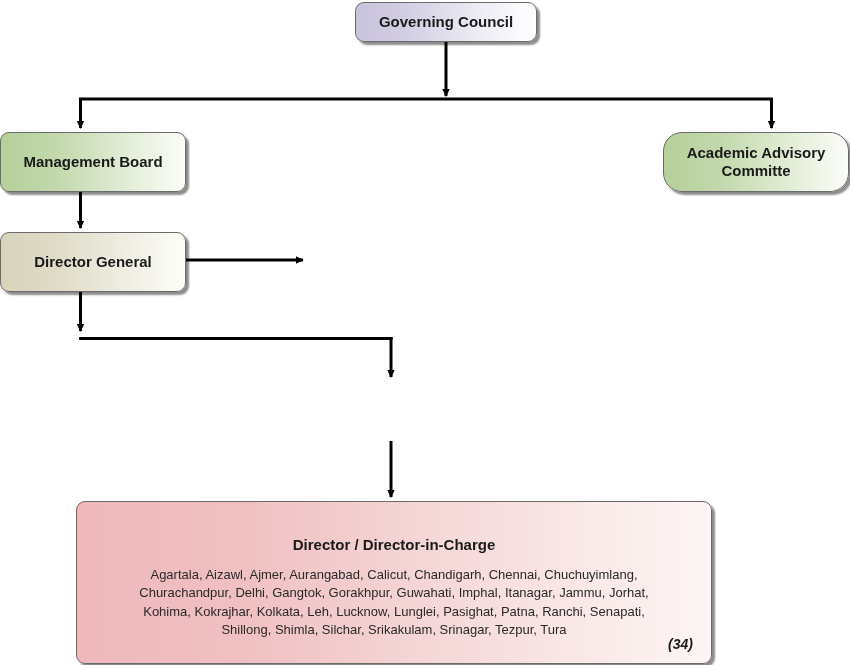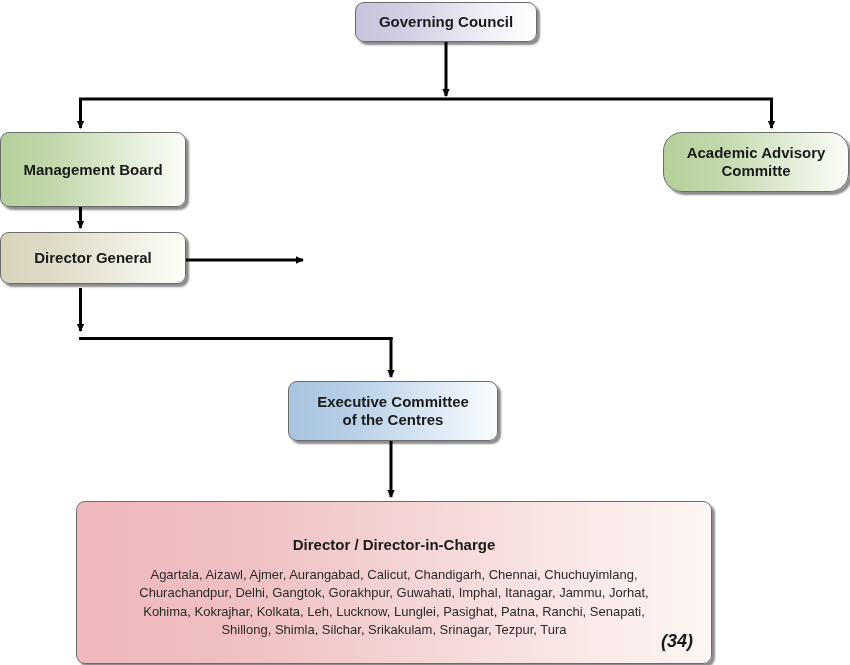--- a/index.html
+++ b/index.html
@@ -49,23 +49,23 @@
 
   
   .fill-purple { background: linear-gradient(to right, #c8c2dc 0%, #d3cee3 28%, #f2f0f7 75%, #ffffff 100%); }
   .fill-green  { background: linear-gradient(to right, #b5d09a 0%, #c2d8ac 30%, #eaf2e1 78%, #fbfdf8 100%); }
   .fill-khaki  { background: linear-gradient(to right, #d8d4bc 0%, #dedac6 28%, #f3f2e8 76%, #fdfdf8 100%); }
   .fill-blue   { background: linear-gradient(to right, #a8c4e0 0%, #b7cfe7 30%, #e4eef7 78%, #fafcfe 100%); }
   .fill-pink   { background: linear-gradient(to right, #efb8bc 0%, #f0c0c2 26%, #f8e3e2 72%, #fdf6f4 100%); }
 
   
   #node-governing-council  { left: 355px; top: 2px;   width: 182px; height: 40px; }
-  #node-management-board   { left: 0px;   top: 132px; width: 186px; height: 75px; }
+  #node-management-board   { left: 0px;   top: 132px; width: 186px; height: 60px; }
   #node-academic-advisory  { left: 663px; top: 132px; width: 186px; height: 60px; border-radius: 19px; }
-  #node-director-general   { left: 0px;   top: 232px; width: 186px; height: 52px; }
+  #node-director-general   { left: 0px;   top: 232px; width: 186px; height: 60px; }
   #node-finance-account    { left: 307px; top: 232px; width: 186px; height: 56px; }
   #node-executive-committee{ left: 288px; top: 381px; width: 210px; height: 60px; }
 
   #node-directors {
     left: 76px;
     top: 501px;
     width: 636px;
     height: 163px;
     display: block;
     padding: 16px;
@@ -83,21 +83,21 @@
     line-height: 1.42;
     color: #2a2a2a;
     margin: 12px 28px 0 28px;
   }
   #node-directors .dir-count {
     position: absolute;
     right: 18px;
     bottom: 10px;
     font-style: italic;
     font-weight: bold;
-    font-size: 18px;
+    font-size: 14px;
     color: #1a1a1a;
   }
 </style>
 </head>
 <body>
 
 <div id="canvas">
 
   <svg class="connectors" viewBox="0 0 850 665" xmlns="http://www.w3.org/2000/svg">
     <defs>
@@ -152,24 +152,20 @@
   <div class="node fill-green" id="node-academic-advisory">
     <span class="node-label">Academic Advisory
 Committe</span>
   </div>
 
   <div class="node fill-khaki" id="node-director-general">
     <span class="node-label">Director General</span>
   </div>
 
 
-  <div class="node fill-blue" id="node-executive-committee">
-    <span class="node-label">Executive Committee
-of the Centres</span>
-  </div>
 
   <div class="node fill-pink" id="node-directors">
     <div class="dir-title">Director / Director-in-Charge</div>
     <div class="dir-list">Agartala, Aizawl, Ajmer, Aurangabad, Calicut, Chandigarh, Chennai, Chuchuyimlang, Churachandpur, Delhi, Gangtok, Gorakhpur, Guwahati, Imphal, Itanagar, Jammu, Jorhat, Kohima, Kokrajhar, Kolkata, Leh, Lucknow, Lunglei, Pasighat, Patna, Ranchi, Senapati, Shillong, Shimla, Silchar, Srikakulam, Srinagar, Tezpur, Tura</div>
     <div class="dir-count">(34)</div>
   </div>
 
 </div>
 
 </body></html>

